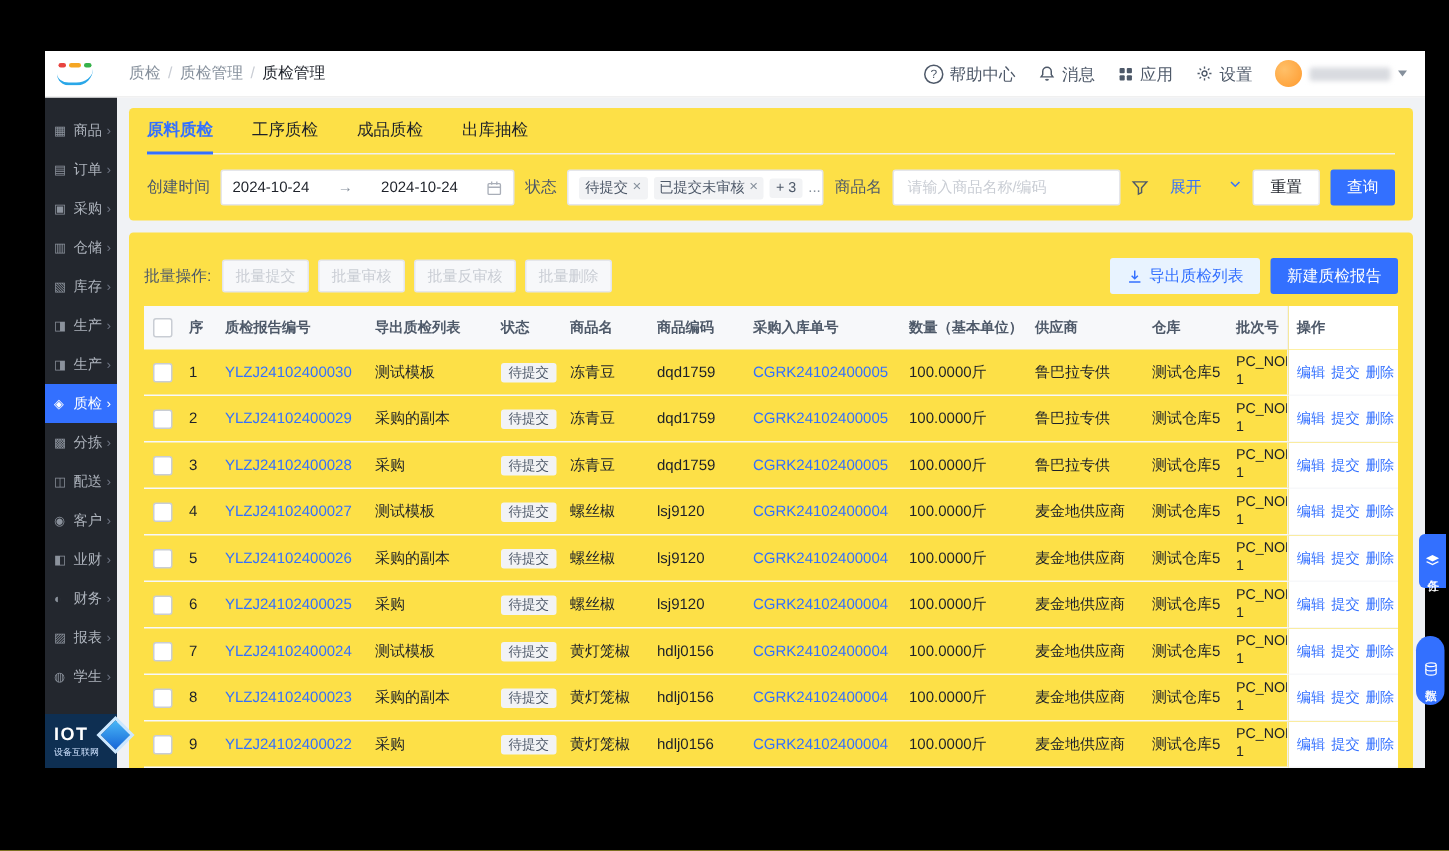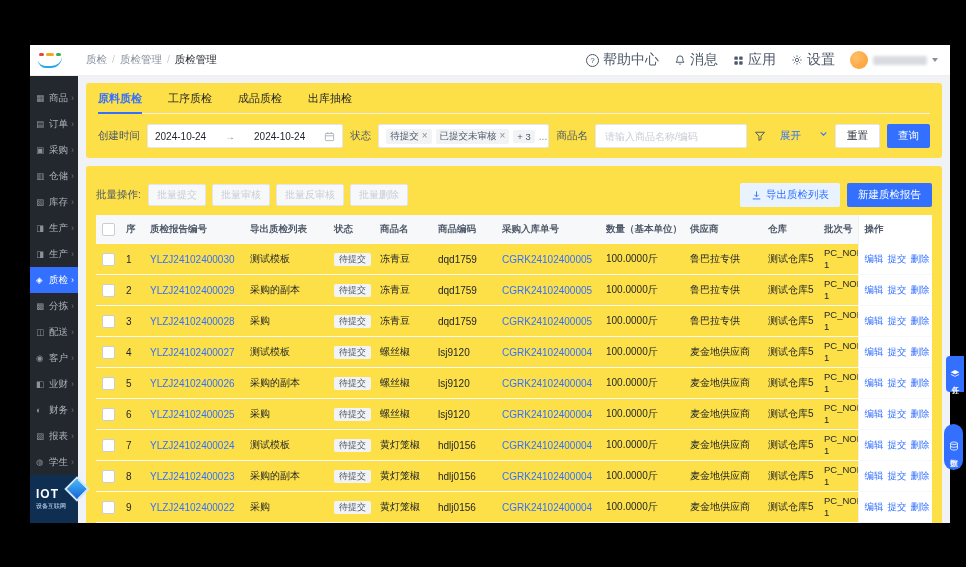--- a/index.html
+++ b/index.html
@@ -2,52 +2,52 @@
 <html><head>
 <meta charset="utf-8">
 <style>
   html,body{margin:0;padding:0;}
   body{
     width:966px;height:567px;background:#000;position:relative;overflow:hidden;
     font-family:"Liberation Sans","DejaVu Sans",sans-serif;
     -webkit-font-smoothing:antialiased;
   }
   
-  .app{position:absolute;left:30px;top:45px;width:920px;height:478px;background:#f0f2f5;overflow:hidden;}
+  .app{position:absolute;left:30px;top:34px;width:920px;height:478px;background:#f0f2f5;overflow:hidden;}
   
   .topnav{position:absolute;left:0;top:0;right:0;height:30px;background:#fff;border-bottom:1px solid #f0f0f0;display:flex;align-items:center;z-index:5;}
   .logo-box{width:48px;height:30px;position:relative;flex:none;cursor:pointer;}
   .logo-dashes{position:absolute;left:9px;top:8px;display:flex;gap:2px;}
   .logo-dashes i{display:block;height:3px;border-radius:2px;}
   .logo-dashes .d1{width:5px;background:#e8433f;}
   .logo-dashes .d2{width:8px;background:#f5a623;}
   .logo-dashes .d3{width:5px;background:#36b24a;}
   .logo-arc{position:absolute;left:8px;top:12px;width:24px;height:9px;border-bottom:2px solid #2aa7e8;border-radius:0 0 14px 10px;}
   .crumbs{display:flex;align-items:center;gap:5px;font-size:10.5px;color:#86909c;margin-left:8px;}
   .crumb{cursor:pointer;}
   .crumb:not(:last-child)::after{content:"/";margin-left:5px;color:#c9cdd4;}
   .crumb.last{color:#1d2129;}
-  .topnav-right{margin-left:auto;display:flex;align-items:center;gap:15px;padding-right:12px;font-size:14px;color:#4e5969;}
+  .topnav-right{margin-left:auto;display:flex;align-items:center;gap:15px;padding-right:12px;font-size:11px;color:#4e5969;}
   .tn-item{display:flex;align-items:center;gap:4px;cursor:pointer;white-space:nowrap;}
   .help-ico{width:11px;height:11px;border:1px solid #4e5969;border-radius:50%;font-size:8px;display:flex;align-items:center;justify-content:center;}
   .help-ico::before{content:"?";}
   .userbox{display:flex;align-items:center;gap:5px;cursor:pointer;}
   .avatar{width:18px;height:18px;border-radius:50%;background:radial-gradient(circle at 35% 35%,#ffc069,#ff9a2e);flex:none;}
   .blur-name{width:54px;height:9px;background:#d9dbe0;border-radius:2px;filter:blur(1.6px);}
   .caret{width:0;height:0;border-left:3px solid transparent;border-right:3px solid transparent;border-top:4px solid #86909c;}
   
   .sidebar{position:absolute;left:0;top:30px;width:48px;bottom:0;background:#23272e;display:flex;flex-direction:column;z-index:4;}
   .s-menu{flex:1;padding-top:10px;overflow:hidden;}
   .s-item{height:26px;display:flex;align-items:center;gap:3px;padding:0 4px 0 6px;color:#aeb4bd;font-size:9.5px;cursor:pointer;}
   .s-ico{width:10px;font-size:8.5px;color:#8b929c;flex:none;}
   .s-label{flex:1;white-space:nowrap;overflow:hidden;}
   .s-arrow{font-size:9px;color:#6b7280;}
   .s-item.active{background:#3370ff;color:#fff;}
   .s-item.active .s-ico,.s-item.active .s-arrow{color:#fff;}
-  .s-logo{height:48px;background:#0e2f52;position:relative;display:flex;flex-direction:column;justify-content:center;padding-left:6px;color:#fff;flex:none;}
+  .s-logo{height:36px;background:#0e2f52;position:relative;display:flex;flex-direction:column;justify-content:center;padding-left:6px;color:#fff;flex:none;}
   .s-logo-title{font-size:12px;font-weight:bold;letter-spacing:1px;line-height:12px;}
   .s-logo-sub{font-size:6px;color:#cfe3ff;white-space:nowrap;margin-top:2px;}
   .s-diamond{position:absolute;right:-8px;top:5px;width:18px;height:18px;background:linear-gradient(135deg,#4ab8f7,#1565d8);transform:rotate(45deg);border:2px solid #cde8ff;box-sizing:border-box;}
   
   .main{position:absolute;left:48px;top:30px;right:0;bottom:0;padding:8px;box-sizing:border-box;overflow:hidden;}
   .card{background:#fde047;border-radius:3px;}
   .card1{padding:0 12px 10px;margin-bottom:8px;}
   .tabbar{display:flex;gap:26px;border-bottom:1px solid #f0f0f0;height:30px;align-items:stretch;font-size:11px;color:#1d2129;}
   .tab{cursor:pointer;position:relative;line-height:30px;}
   .tab.active{color:#3370ff;font-weight:bold;}

